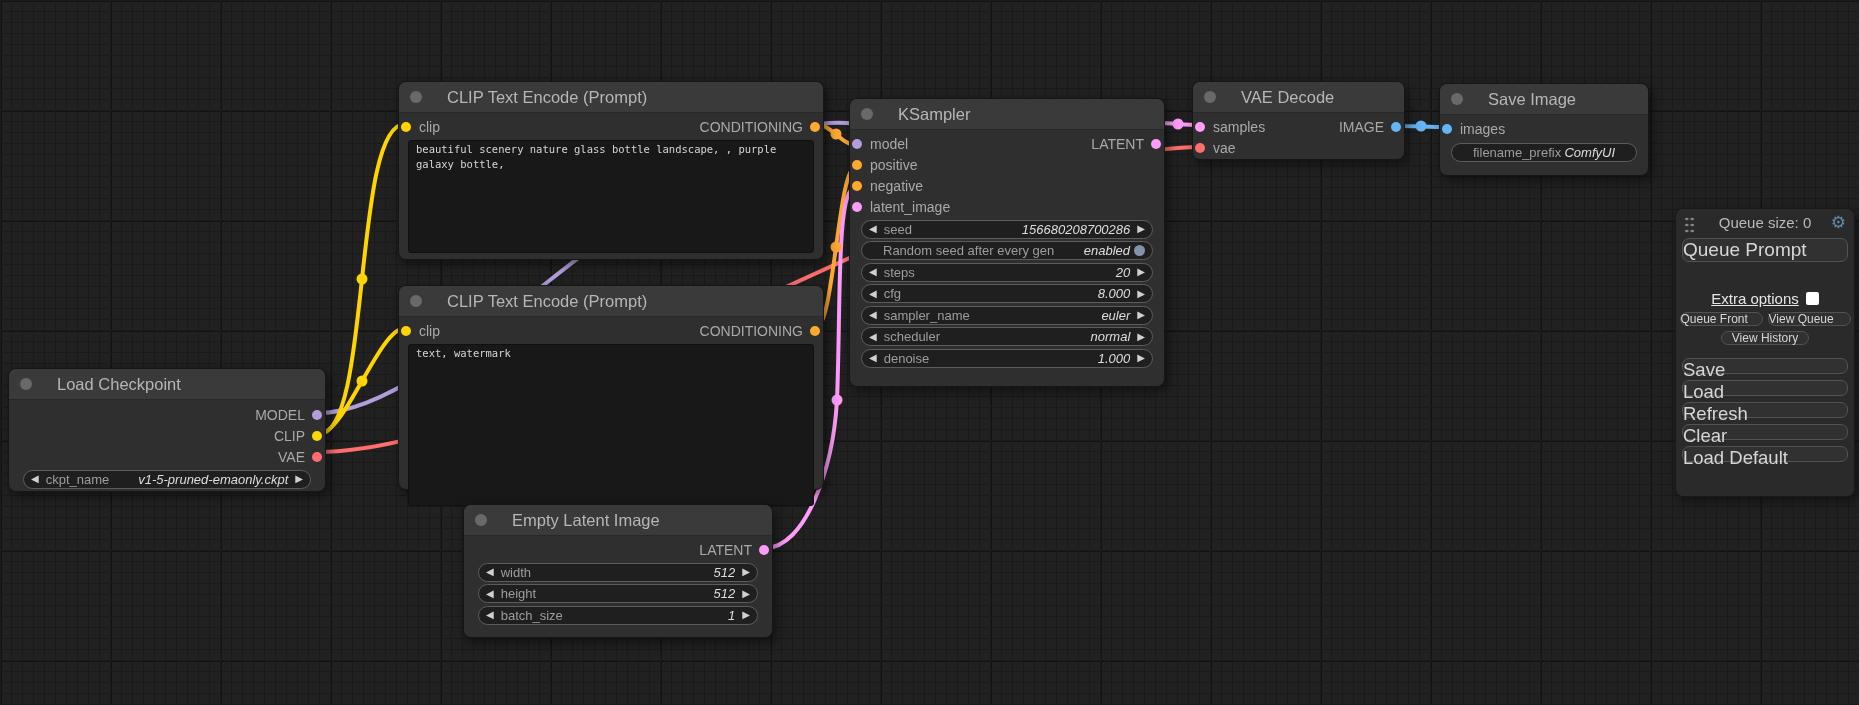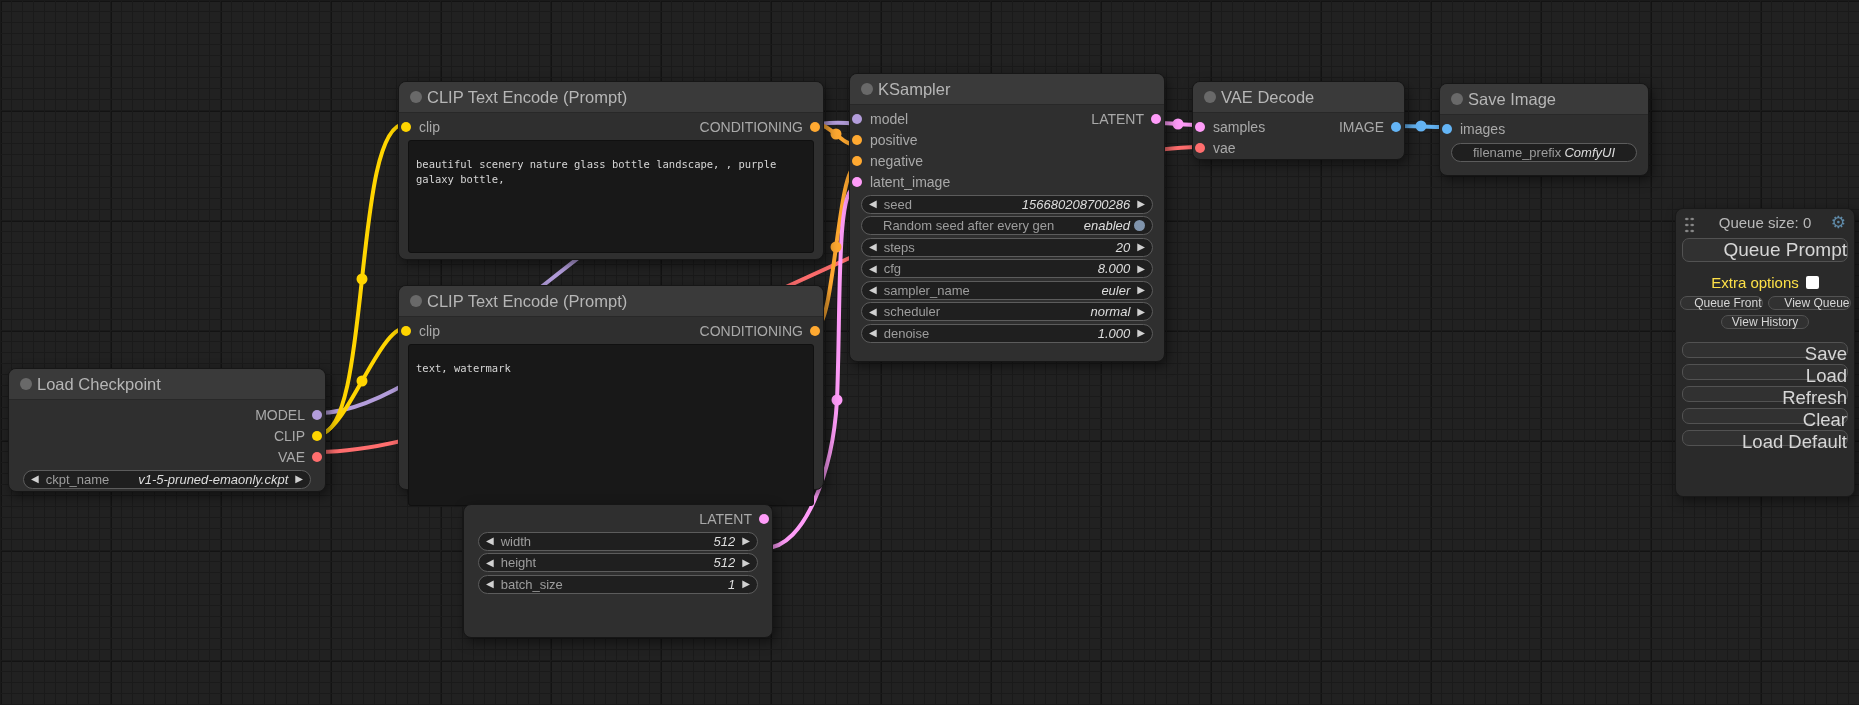--- a/index.html
+++ b/index.html
@@ -17,21 +17,21 @@
   #wires{position:absolute;left:0;top:0;z-index:1;}
   #wires path{fill:none;stroke-width:4;stroke-linecap:round;}
 
   .node{
     position:absolute;z-index:2;background:#2f2f2f;
     border:1px solid #161616;border-radius:8px;
     box-shadow:3px 4px 12px rgba(0,0,0,.5);
     box-sizing:border-box;
   }
   .hdr{
-    height:30px;display:flex;align-items:center;gap:5px;padding:0 11px;
+    height:30px;display:flex;align-items:center;gap:25px;padding:0 11px;
     background:#3a3a3a;border-bottom:1px solid #282828;
     border-radius:7px 7px 0 0;color:#b6b6b6;font-size:16.5px;
     white-space:nowrap;overflow:hidden;
   }
   .hdot{width:12px;height:12px;border-radius:50%;background:#696969;flex:none;}
   .body{position:relative;padding-top:3px;}
   .row{
     height:21px;display:flex;align-items:center;justify-content:space-between;
     padding:0 20px;position:relative;font-size:14px;color:#a9a9a9;white-space:nowrap;
   }
@@ -51,46 +51,46 @@
   .wl{color:#9d9d9d;margin-left:7px;}
   .wv{margin-left:auto;color:#dedede;margin-right:7px;font-style:italic;}
   .widget.toggle .wl{margin-left:14px;}
   .widget.toggle .wv{margin-right:4px;}
   .tdot{width:11px;height:11px;border-radius:50%;flex:none;}
   .widget.noarr .wl{margin-left:14px;}
   .widget.noarr .wv{margin-right:14px;}
 
   .prompt{
     margin:3px 9px 0;background:#181818;border:1px solid #101010;border-radius:3px;
-    padding:16px 7px;font-family:"DejaVu Sans Mono",monospace;font-size:10.5px;
+    padding:1px 7px;font-family:"DejaVu Sans Mono",monospace;font-size:10.5px;
     line-height:15px;color:#d6d6d6;white-space:pre-wrap;word-break:break-word;
     box-sizing:border-box;overflow:hidden;
   }
 
   
   .qpanel{
     position:absolute;left:1675px;top:208px;width:180px;height:289px;z-index:3;
     background:#2a2a2a;border:1px solid #191919;border-radius:8px;
     box-shadow:3px 4px 12px rgba(0,0,0,.5);box-sizing:border-box;
   }
   .qhead{position:relative;height:26px;display:flex;align-items:center;justify-content:center;}
   .qsize{color:#b9b9b9;font-size:15px;}
   .qhandle{
     position:absolute;left:8px;top:7px;width:11px;height:17px;
     background-image:radial-gradient(circle,#8a8a8a 1.4px,transparent 1.6px);
     background-size:5.5px 6px;
   }
   .qgear{position:absolute;right:8px;top:3px;font-size:17px;cursor:pointer;}
   .qbtn{
     display:block;background:#313131;border:1px solid #525252;border-radius:7px;
-    color:#d6d6d6;text-align:right;font-family:"Liberation Sans",sans-serif;
+    color:#d6d6d6;text-align:left;font-family:"Liberation Sans",sans-serif;
     box-sizing:border-box;cursor:pointer;padding:0;
   }
   .qbtn.qp{width:166px;height:24px;margin:3px auto 0;font-size:19px;}
-  .qextra{margin-top:12px;height:16px;display:flex;align-items:center;justify-content:center;gap:7px;color:#fde047;font-size:15px;}
+  .qextra{margin-top:28px;height:16px;display:flex;align-items:center;justify-content:center;gap:7px;color:#e5e5e5;font-size:15px;text-decoration:underline;}
   .qcheck{width:13px;height:13px;background:#fff;border-radius:2px;display:inline-block;}
   .qsmallrow{display:flex;justify-content:center;gap:5px;margin-top:6px;}
   .qsmallrow.second{margin-top:5px;}
   .qsmall{height:14px;font-size:12px;line-height:11px;border-radius:7px;padding:0 10px;}
   .qsmall.half{width:83px;padding:0;}
   .qbtn.big{width:166px;height:16px;margin:6px auto 0;font-size:18.5px;}
   .qbtn.big.first{margin-top:13px;}
 </style>
 </head>
 <body>
@@ -190,21 +190,21 @@
       </span>
       <span class="slot out">
         <span>CONDITIONING</span>
         <i class="dot" style="background: rgb(255, 169, 49);"></i>
       </span>
     </div>
     <div class="prompt" style="height:162px">text, watermark</div>
   </div>
 </div>
 
-<div class="node" style="left:849px;top:73px;width:316px;height:289px">
+<div class="node" style="left:849px;top:98px;width:316px;height:289px">
   <div class="hdr">
     <span class="hdot"></span>
     <span>KSampler</span>
   </div>
   <div class="body">
     <div class="row">
       <span class="slot in">
         <i class="dot" style="background: rgb(179, 157, 219);"></i>
         <span>model</span>
       </span>
@@ -313,20 +313,24 @@
       </span>
     </div>
     <div class="widget noarr" style="margin-top:4px;">
       <span class="wl">filename_prefix</span>
       <span class="wv">ComfyUI</span>
     </div>
   </div>
 </div>
 
 <div class="node" style="left:463px;top:504px;width:310px;height:134px">
+  <div class="hdr">
+    <span class="hdot"></span>
+    <span>Empty Latent Image</span>
+  </div>
   <div class="body">
     <div class="row outonly">
       <span class="slot out">
         <span>LATENT</span>
         <i class="dot" style="background: rgb(255, 156, 249);"></i>
       </span>
     </div>
     <div class="widget" style="margin-left:14px;margin-right:14px;">
       <span class="arr">◀</span>
       <span class="wl">width</span>

